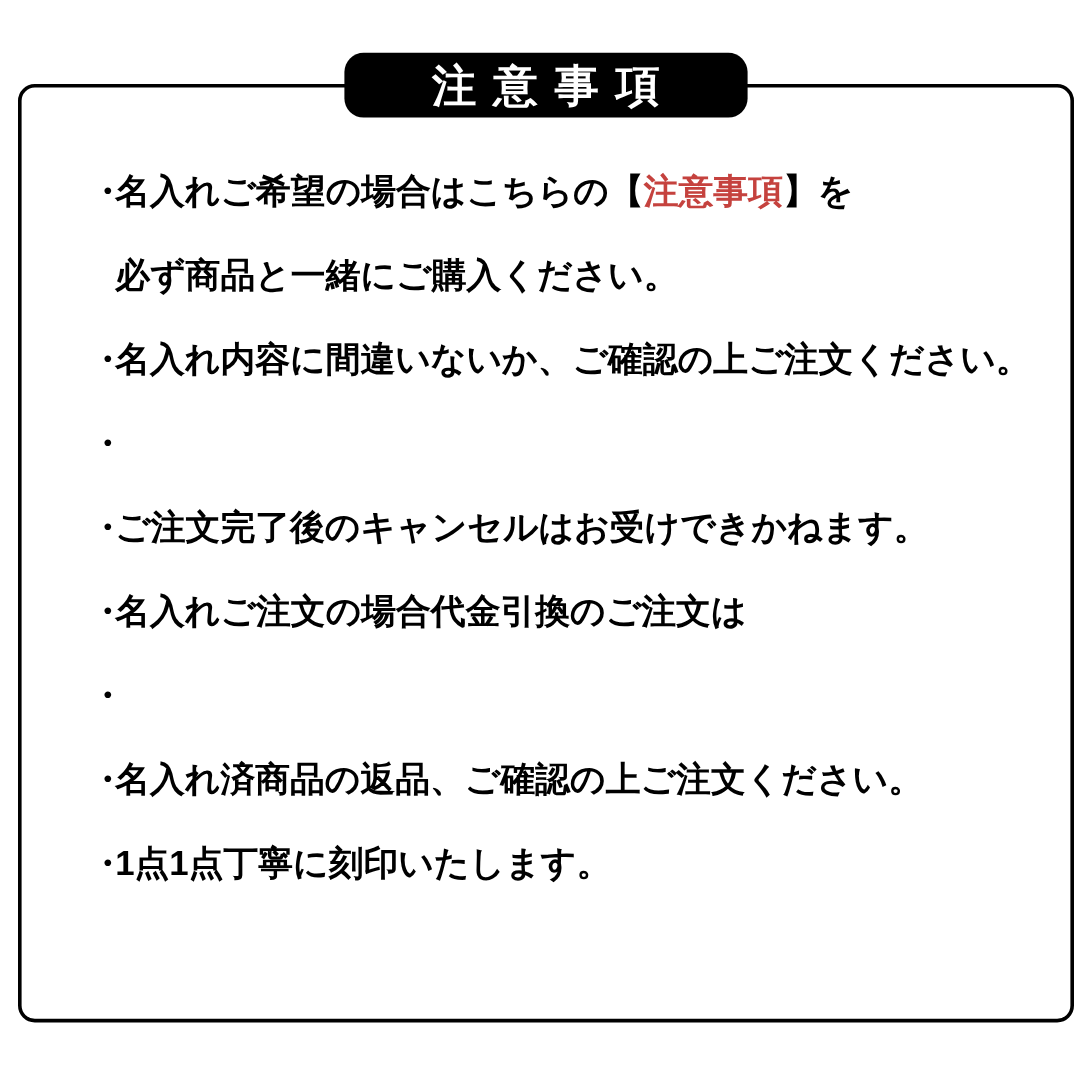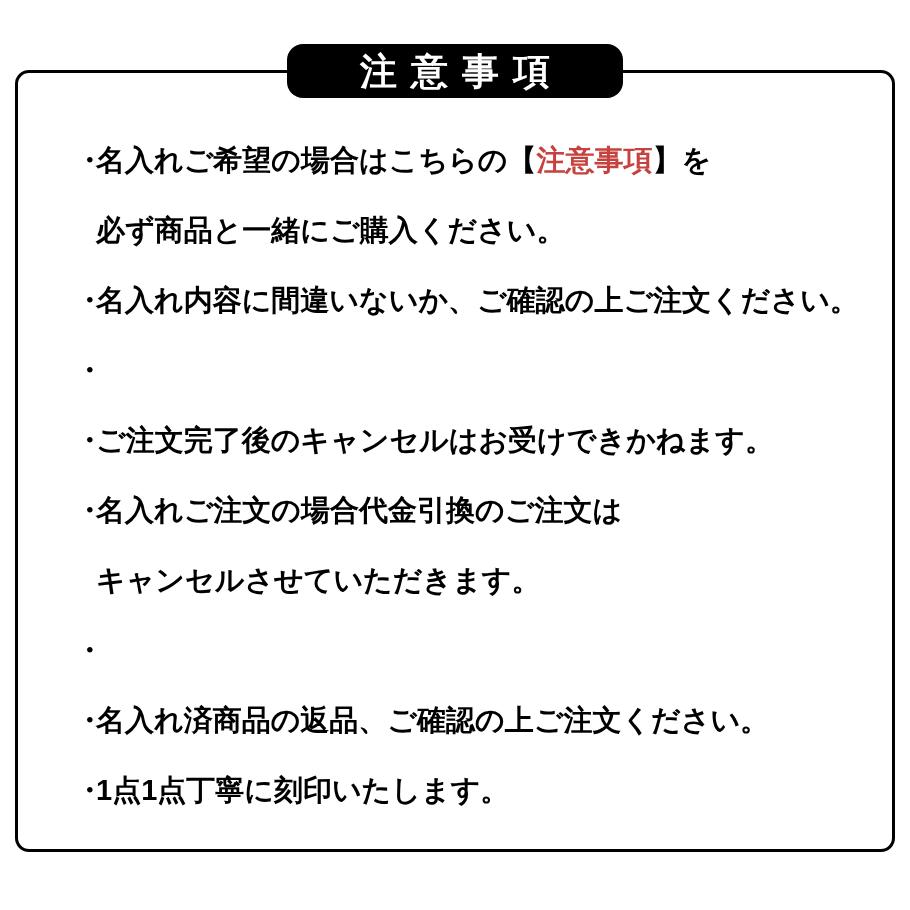--- a/index.html
+++ b/index.html
@@ -117,26 +117,20 @@
     <span></span>
   </div>
 
   <div class="line">
     <span class="bullet">・</span>
     <span>名入れご注文の場合代金引換のご注文は</span>
     <span class="em"></span>
     <span></span>
   </div>
 
-  <div class="line">
-    <span class="bullet"></span>
-    <span>キャンセルさせていただきます。</span>
-    <span class="em"></span>
-    <span></span>
-  </div>
 
   <div class="line">
     <span class="bullet">・</span>
     <span class="em"></span>
     <span></span>
   </div>
 
   <div class="line">
     <span class="bullet">・</span>
     <span>名入れ済商品の返品、ご確認の上ご注文ください。</span>

